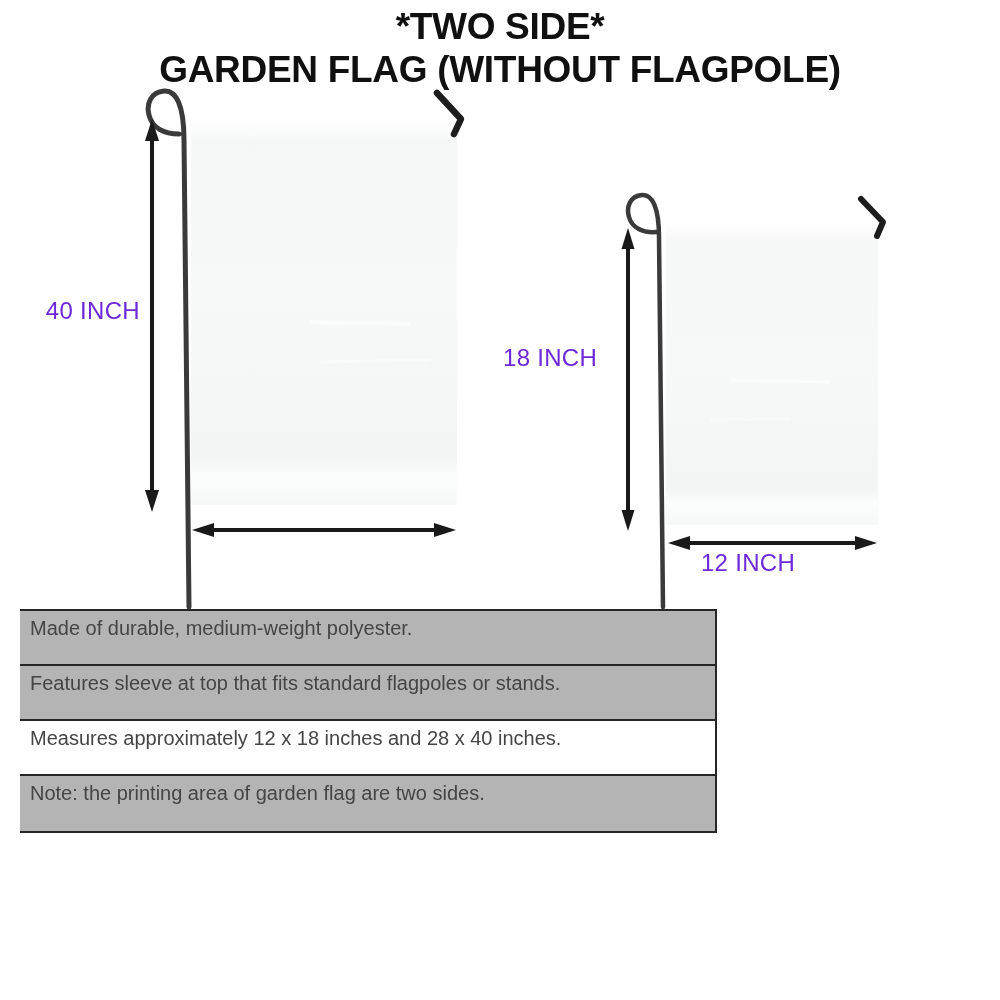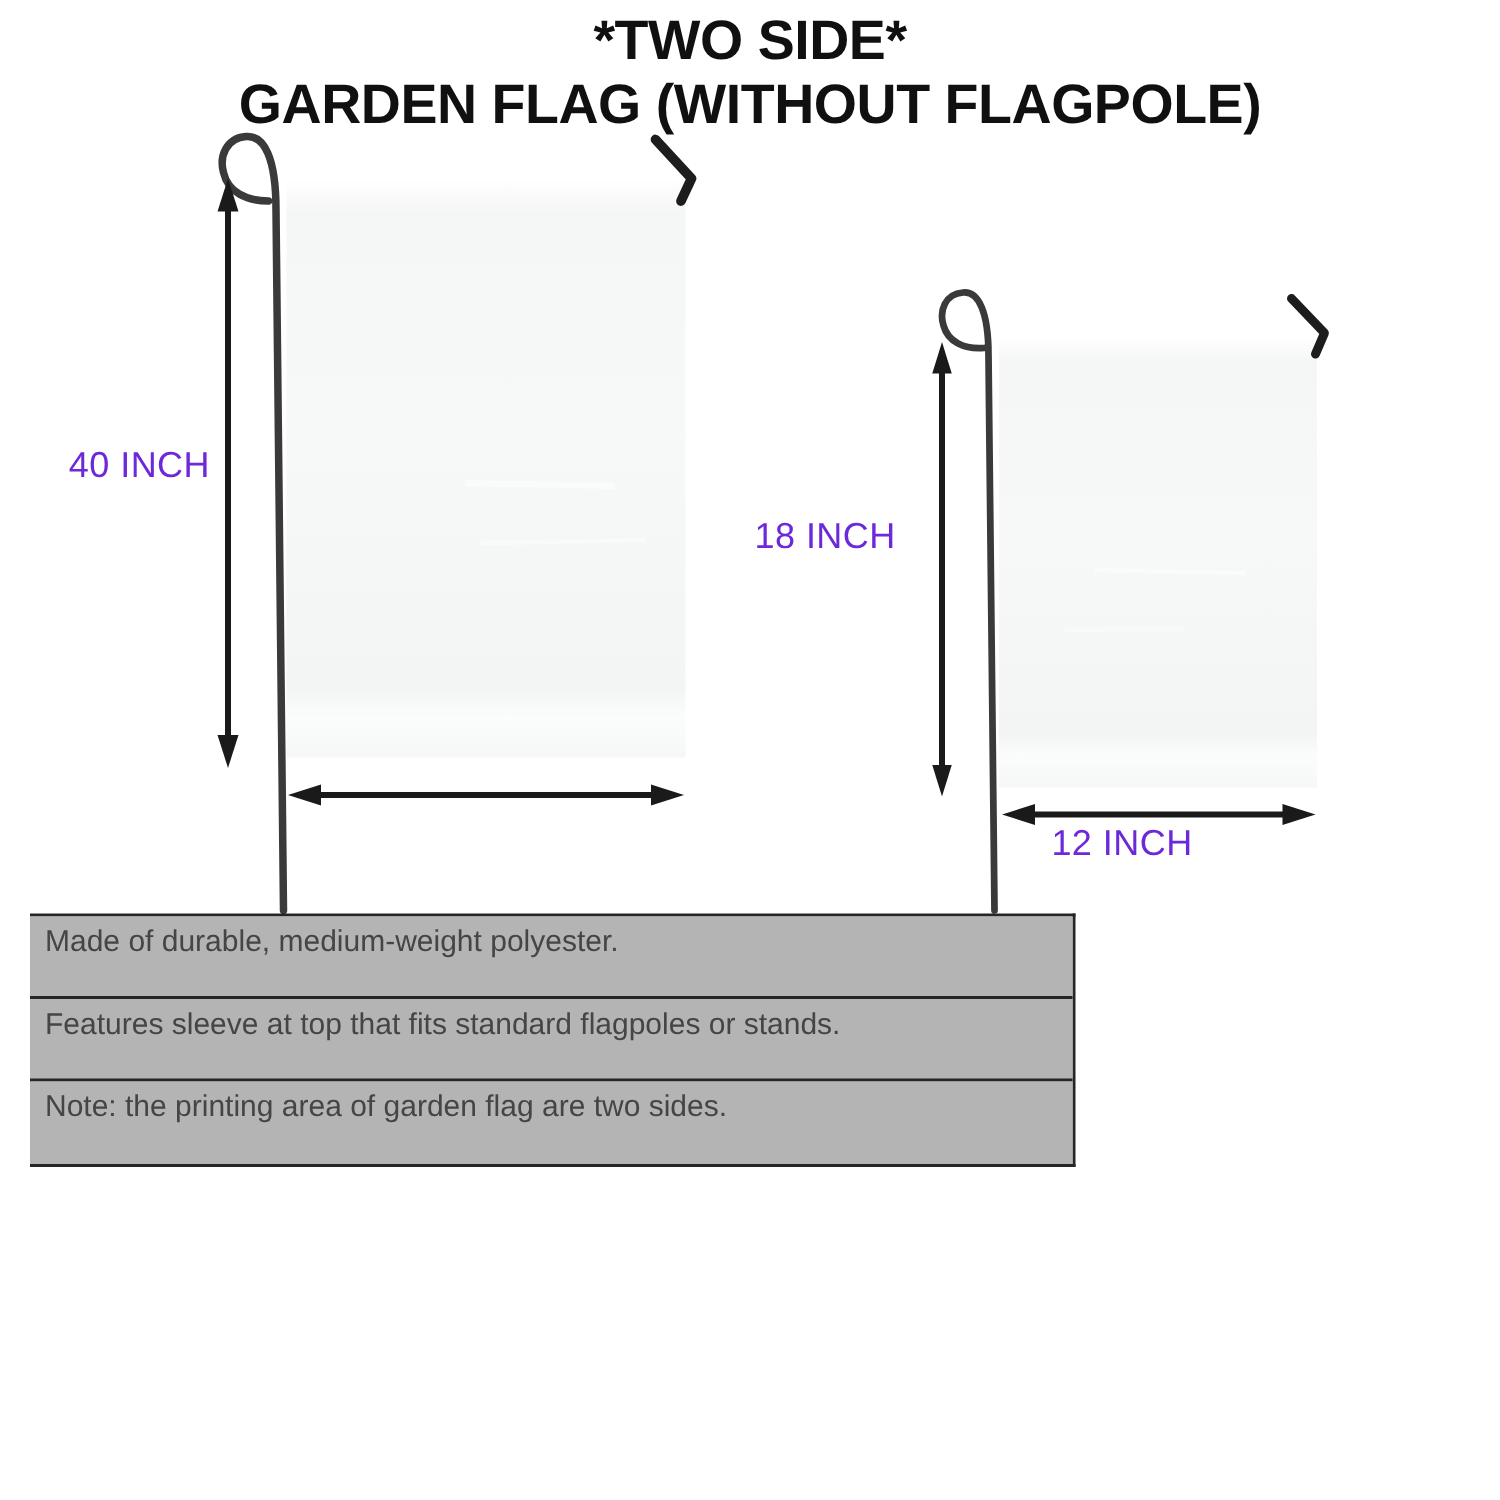--- a/index.html
+++ b/index.html
@@ -131,16 +131,17 @@
     </g>
   </svg>
 
   <div class="dim-label lbl-40">40 INCH</div>
   <div class="dim-label lbl-18">18 INCH</div>
   <div class="dim-label lbl-12">12 INCH</div>
 
   <div class="features">
     <div class="feature-row shaded">Made of durable, medium-weight polyester.</div>
     <div class="feature-row shaded">Features sleeve at top that fits standard flagpoles or stands.</div>
+    <div class="feature-row plain">Measures approximately 12 x 18 inches and 28 x 40 inches.</div>
     <div class="feature-row shaded">Note: the printing area of garden flag are two sides.</div>
   </div>
 
 </div>
 
 </body></html>

